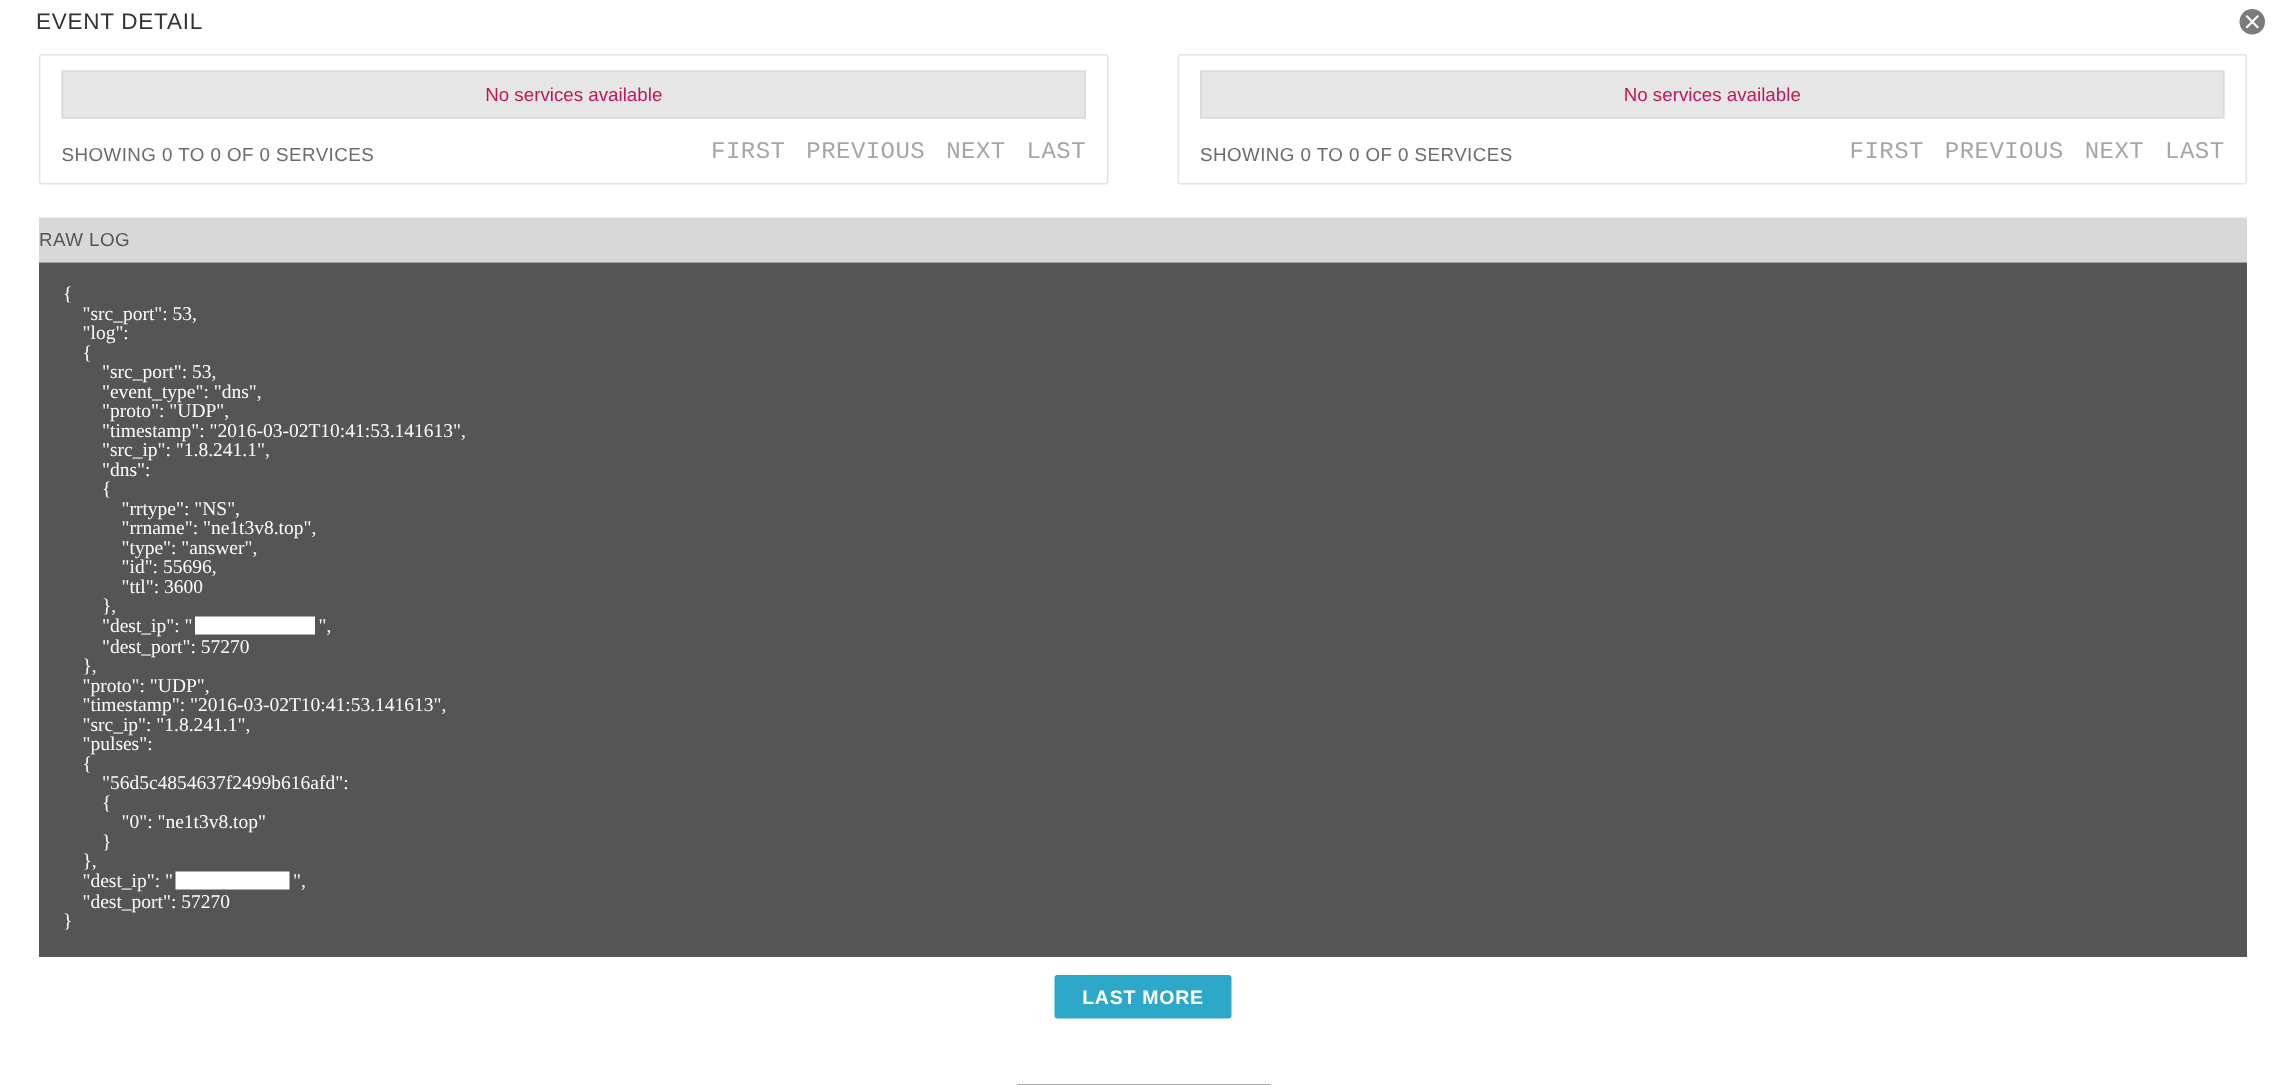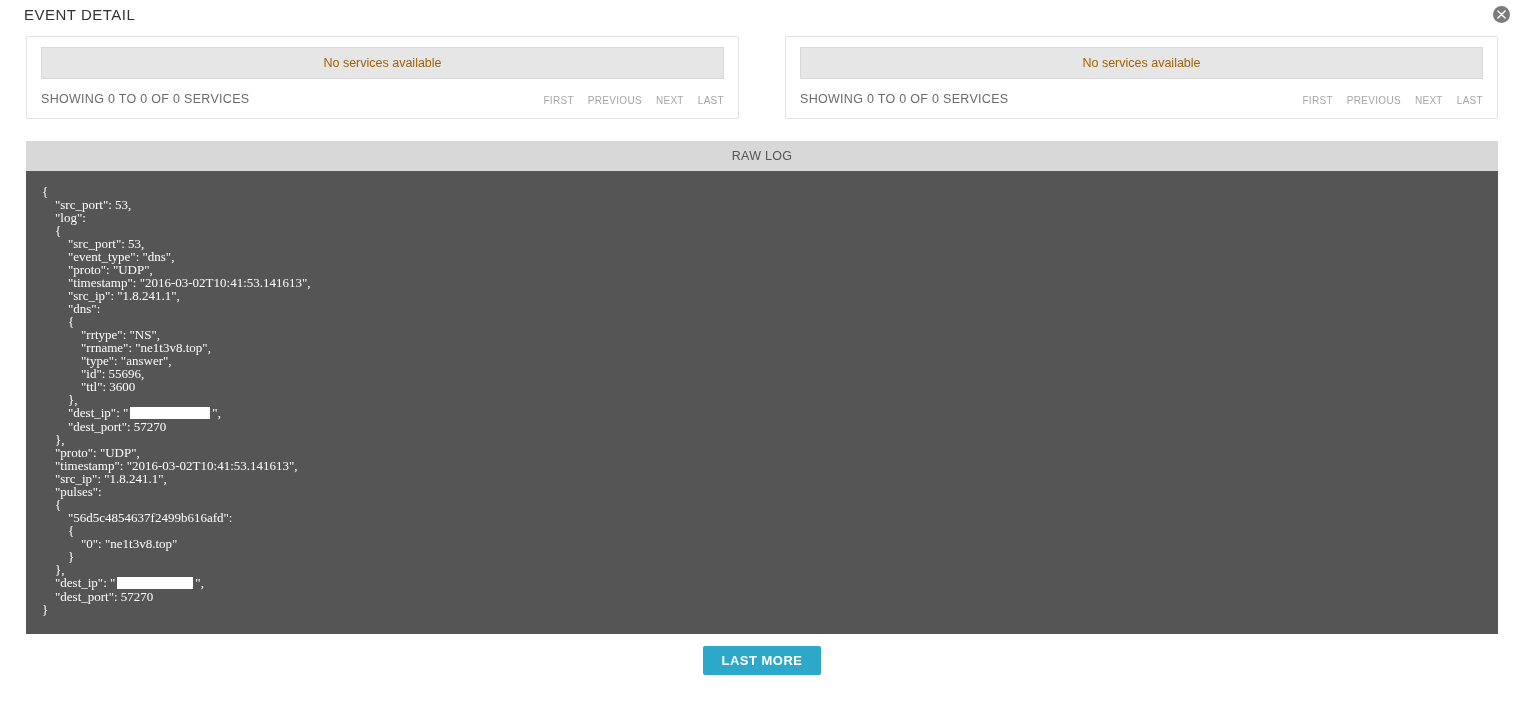--- a/index.html
+++ b/index.html
@@ -57,49 +57,49 @@
     border-radius: 2px;
     background: #fff;
     padding: 10px 14px 12px 14px;
   }
   .card-message {
     background: #e6e6e6;
     border: 1px solid #d9d9d9;
     text-align: center;
     padding: 8px 0;
     font-size: 12.5px;
-    color: #a16207;
+    color: #be185d;
   }
   .card-footer {
     display: flex;
     justify-content: space-between;
     align-items: flex-end;
     margin-top: 13px;
     font-size: 12.5px;
   }
   .card-summary {
     color: #6b6b6b;
     letter-spacing: 0.3px;
   }
   .pager {
     display: flex;
     gap: 14px;
   }
   .pager span {
     color: #a6a6a6;
     cursor: pointer;
-    font-size: 10px;
+    font-size: 16px;
     letter-spacing: 0.3px;
+    font-family: Liberation Mono, monospace;
   }
   .rawlog-section {
     margin: 22px 26px 0 26px;
   }
   .rawlog-header {
     background: #d8d8d8;
-    text-align: center;
     padding: 8px 0;
     font-size: 12.5px;
     color: #555;
     letter-spacing: 0.3px;
   }
   .rawlog-body {
     background: #555555;
     color: #fdfdfd;
     font-family: "Times New Roman", Times, serif;
     font-size: 13px;

